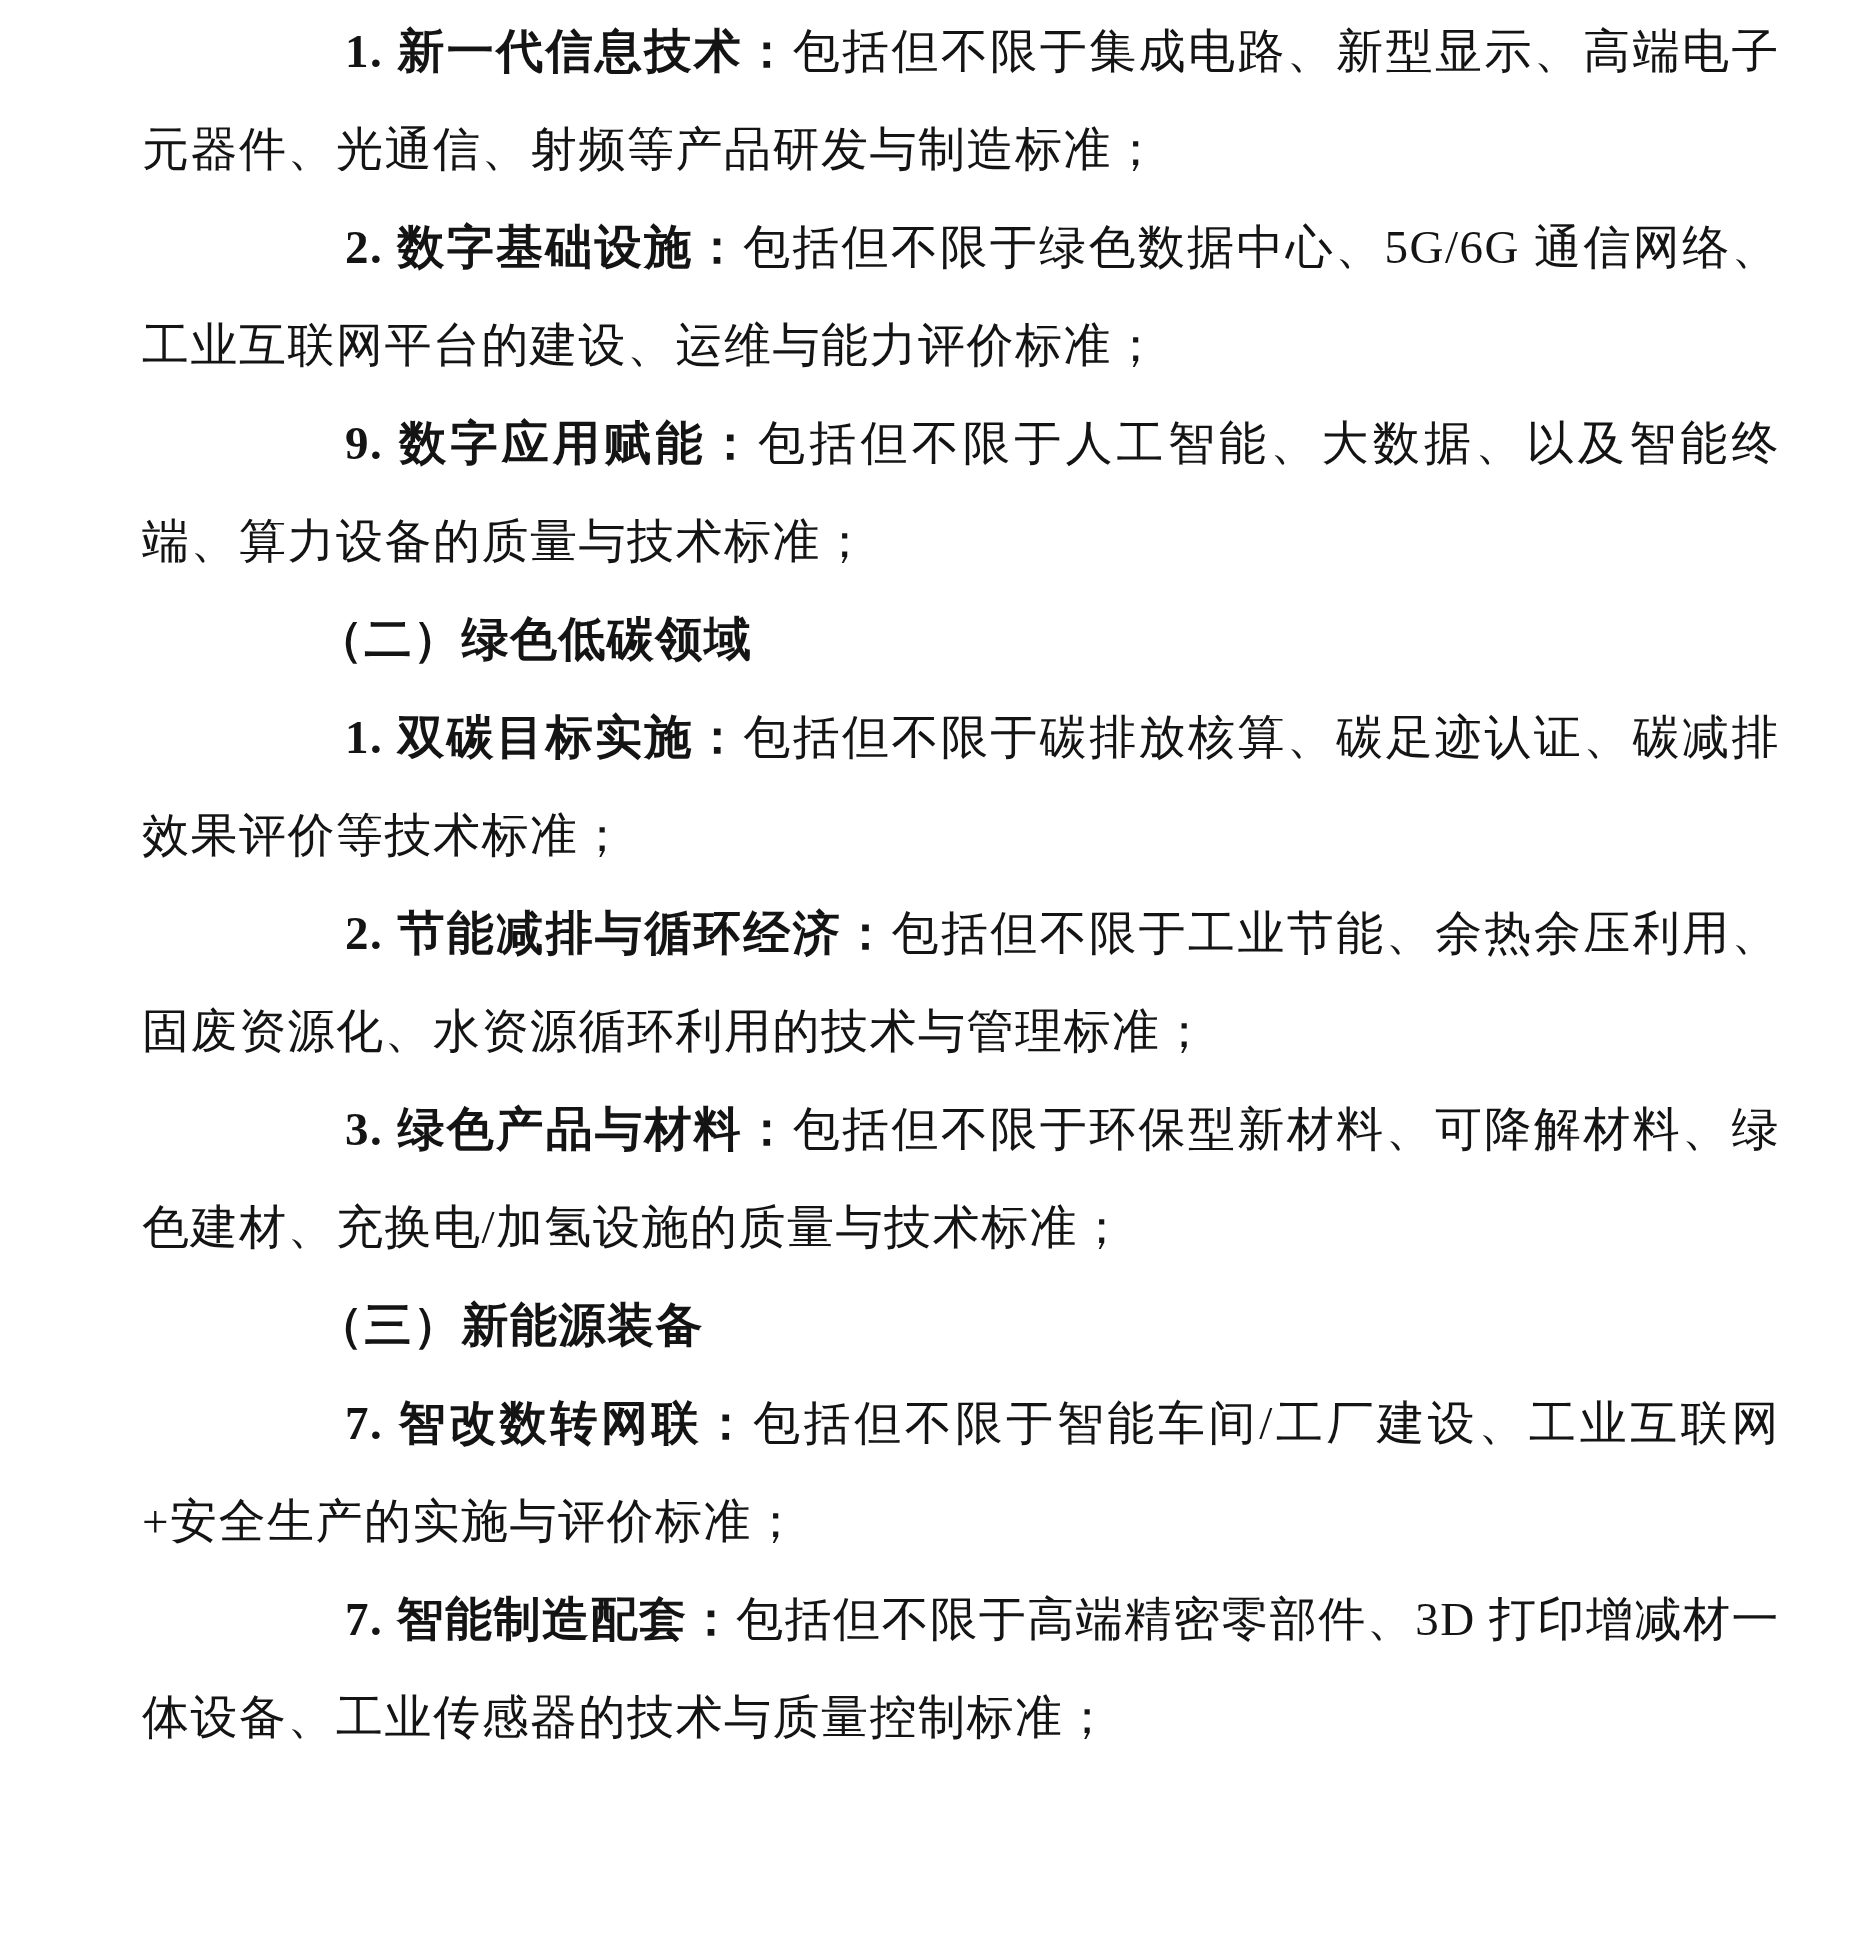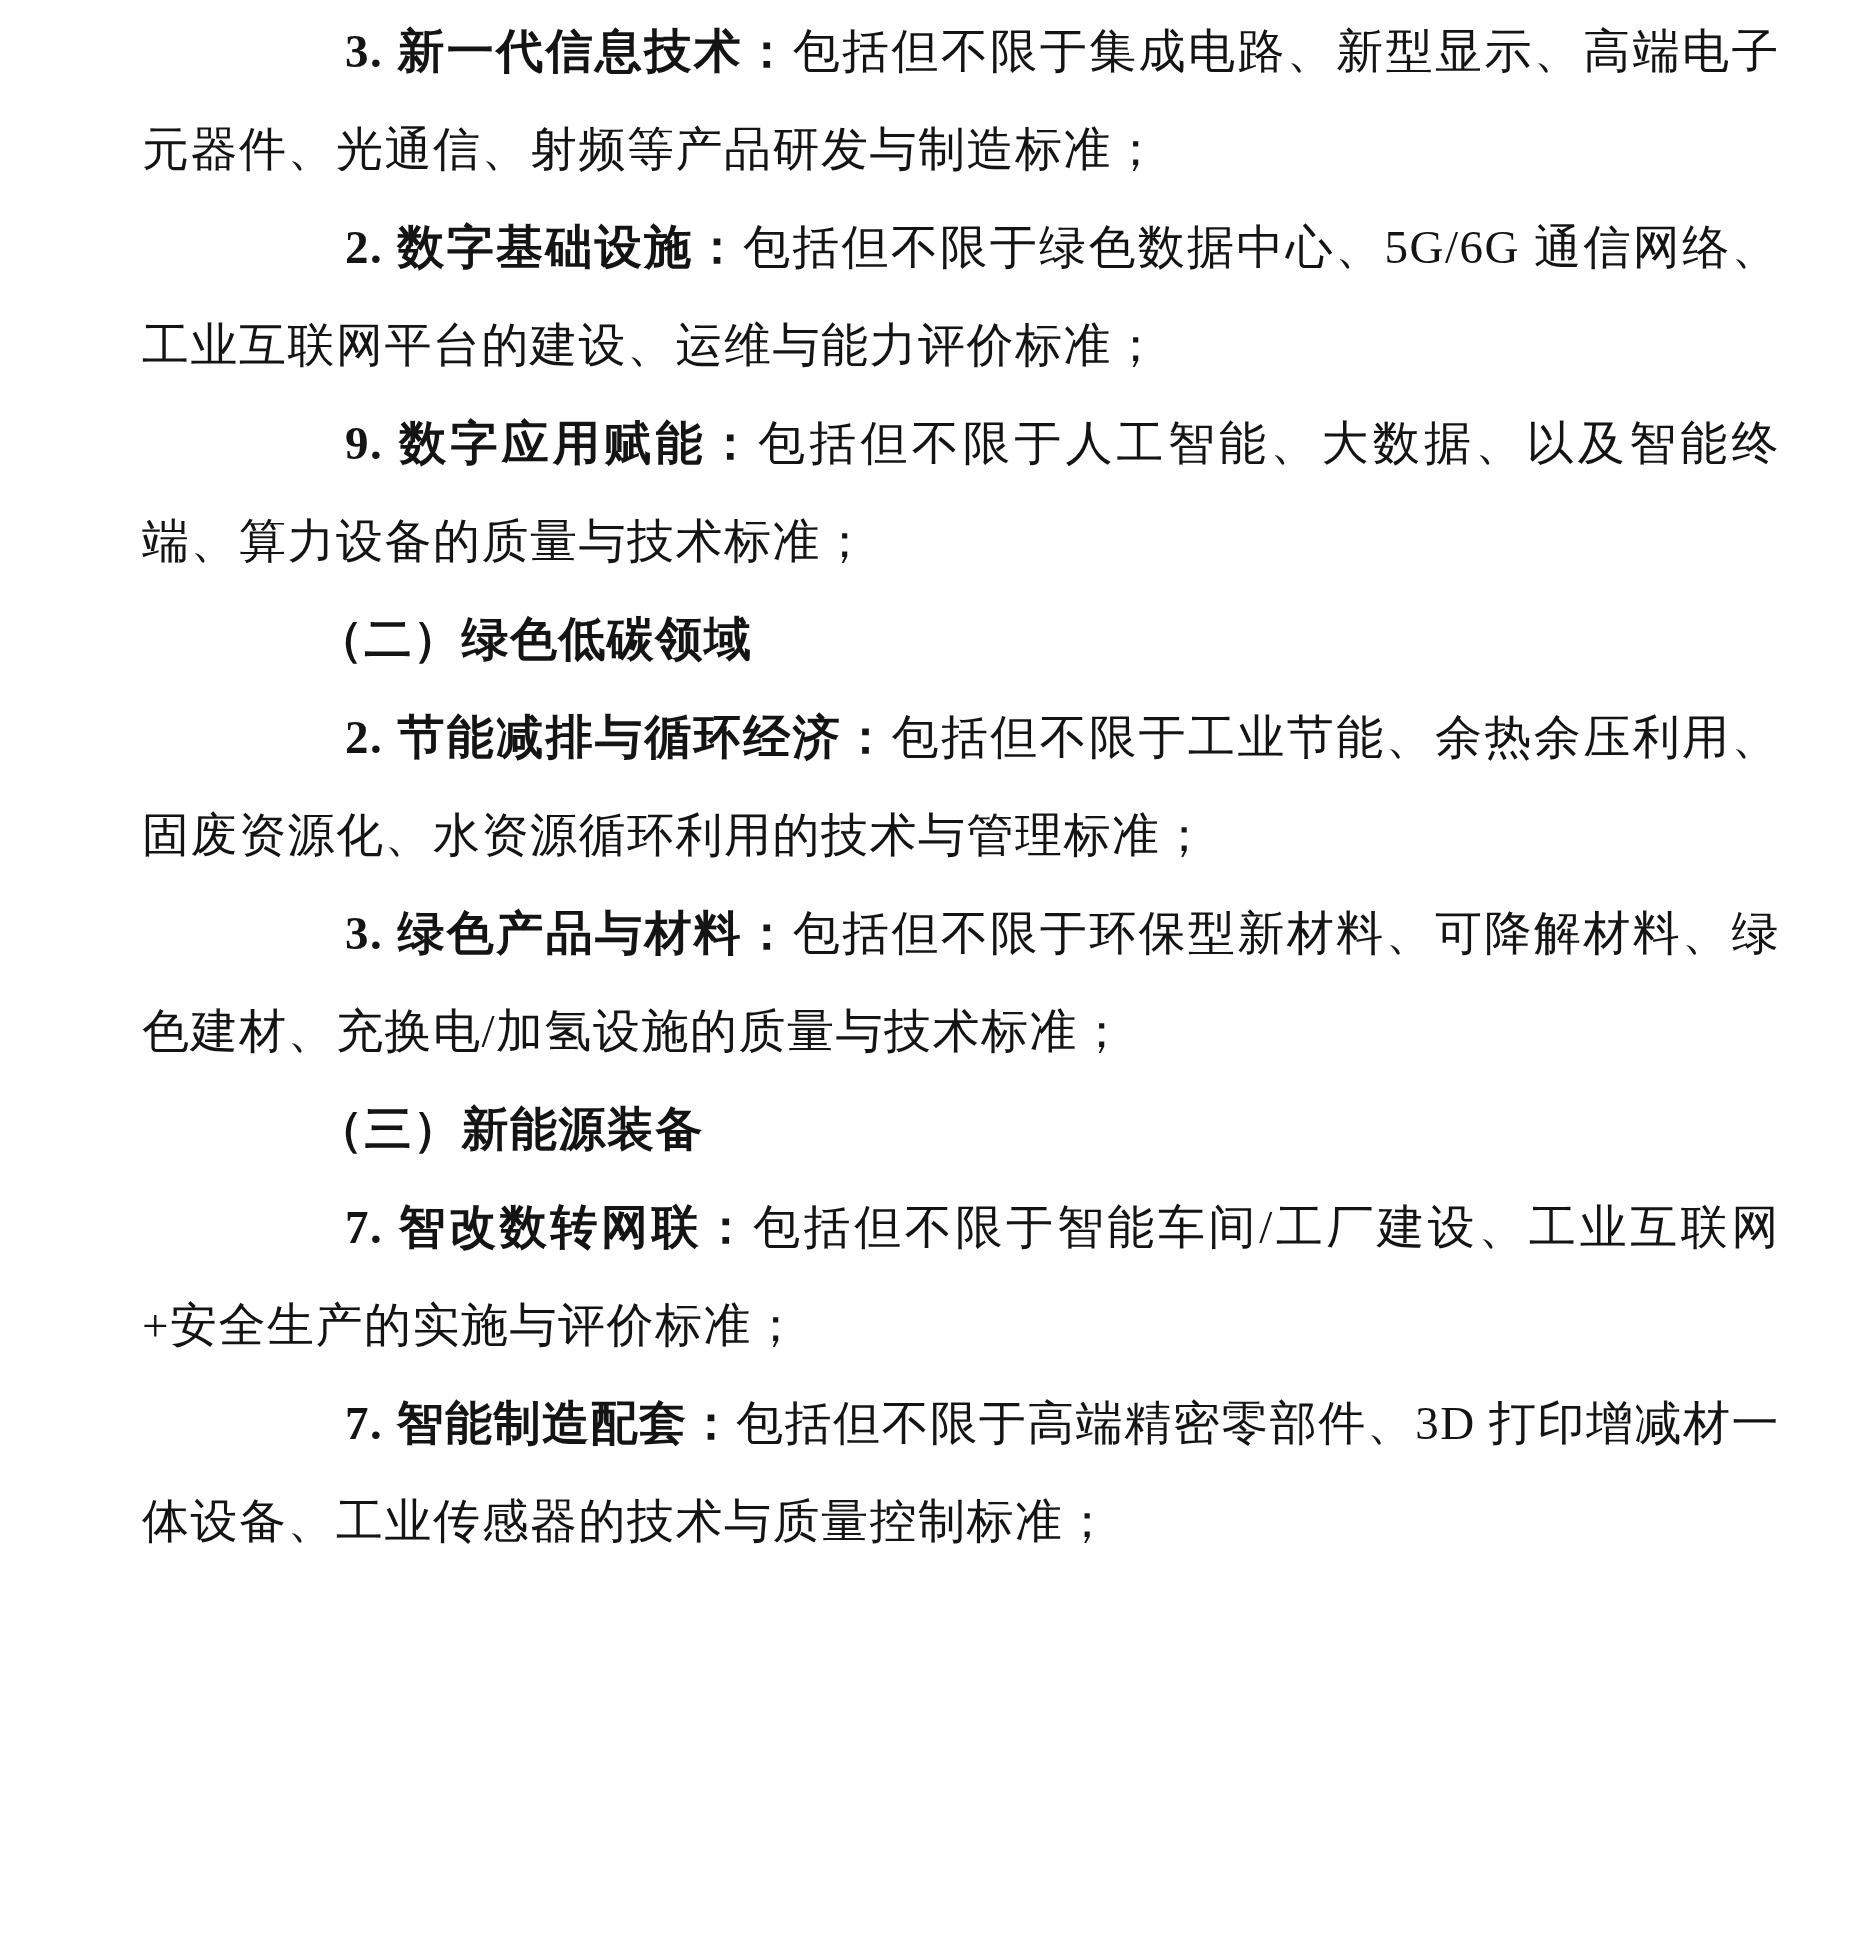--- a/index.html
+++ b/index.html
@@ -44,24 +44,25 @@
   }
   .body-text {
     font-weight: 400;
   }
 </style>
 </head>
 <body>
 
 <div class="page">
   <div class="doc" id="doc-body">
-      <p class="item"><span class="lead">3. 新一代信息技术：</span><span class="body-text">包括但不限于集成电路、新型显示、高端电子元器件、光通信、射频等产品研发与制造标准；</span></p>
+      <p class="item"><span class="lead">1. 新一代信息技术：</span><span class="body-text">包括但不限于集成电路、新型显示、高端电子元器件、光通信、射频等产品研发与制造标准；</span></p>
       <p class="item"><span class="lead">2. 数字基础设施：</span><span class="body-text">包括但不限于绿色数据中心、5G/6G 通信网络、工业互联网平台的建设、运维与能力评价标准；</span></p>
       <p class="item"><span class="lead">9. 数字应用赋能：</span><span class="body-text">包括但不限于人工智能、大数据、以及智能终端、算力设备的质量与技术标准；</span></p>
       <p class="heading"><span class="lead">（二）绿色低碳领域</span></p>
+      <p class="item"><span class="lead">1. 双碳目标实施：</span><span class="body-text">包括但不限于碳排放核算、碳足迹认证、碳减排效果评价等技术标准；</span></p>
       <p class="item"><span class="lead">2. 节能减排与循环经济：</span><span class="body-text">包括但不限于工业节能、余热余压利用、固废资源化、水资源循环利用的技术与管理标准；</span></p>
       <p class="item"><span class="lead">3. 绿色产品与材料：</span><span class="body-text">包括但不限于环保型新材料、可降解材料、绿色建材、充换电/加氢设施的质量与技术标准；</span></p>
       <p class="heading"><span class="lead">（三）新能源装备</span></p>
       <p class="item"><span class="lead">7. 智改数转网联：</span><span class="body-text">包括但不限于智能车间/工厂建设、工业互联网+安全生产的实施与评价标准；</span></p>
       <p class="item"><span class="lead">7. 智能制造配套：</span><span class="body-text">包括但不限于高端精密零部件、3D 打印增减材一体设备、工业传感器的技术与质量控制标准；</span></p>
     </div>
 </div>
 
 
 </body></html>

